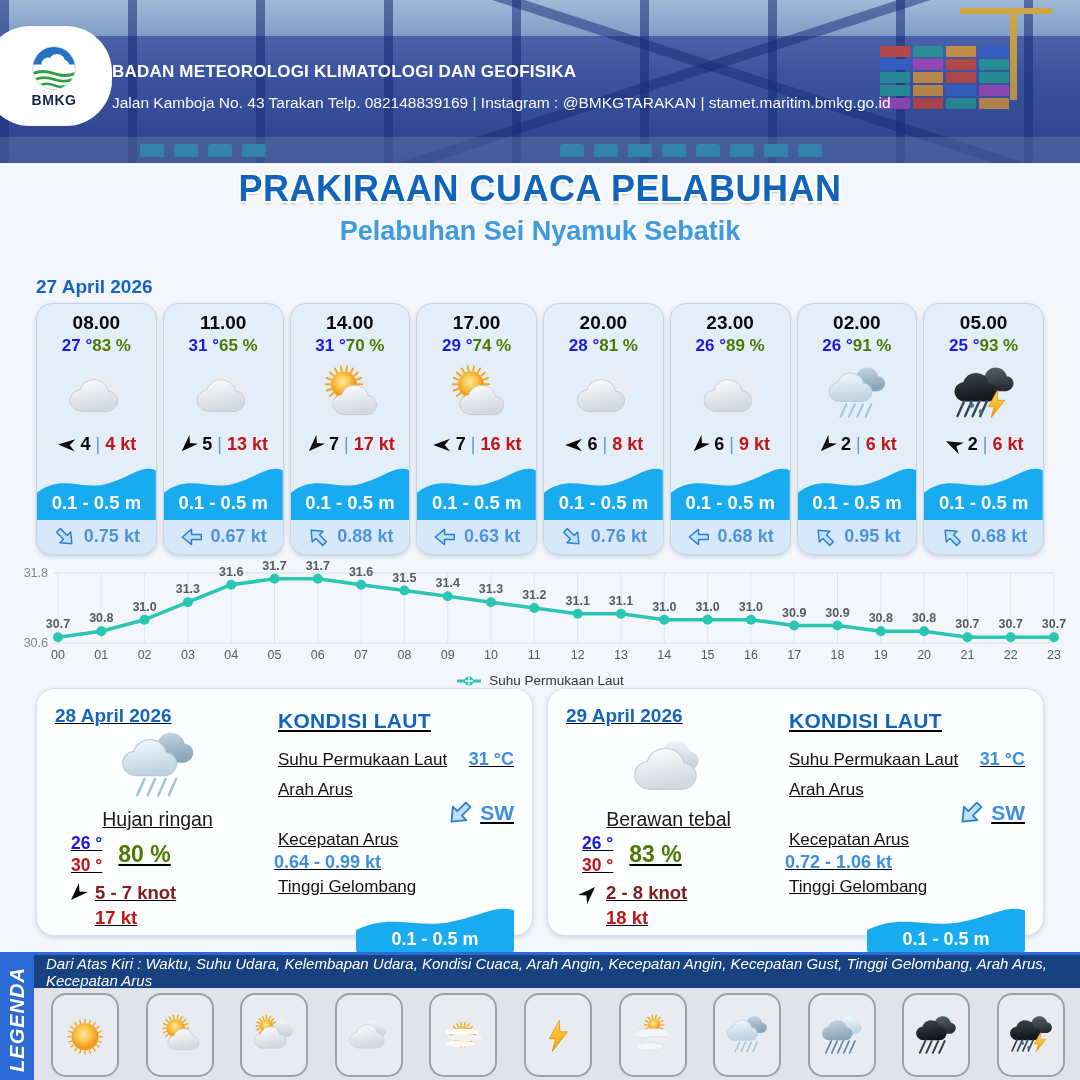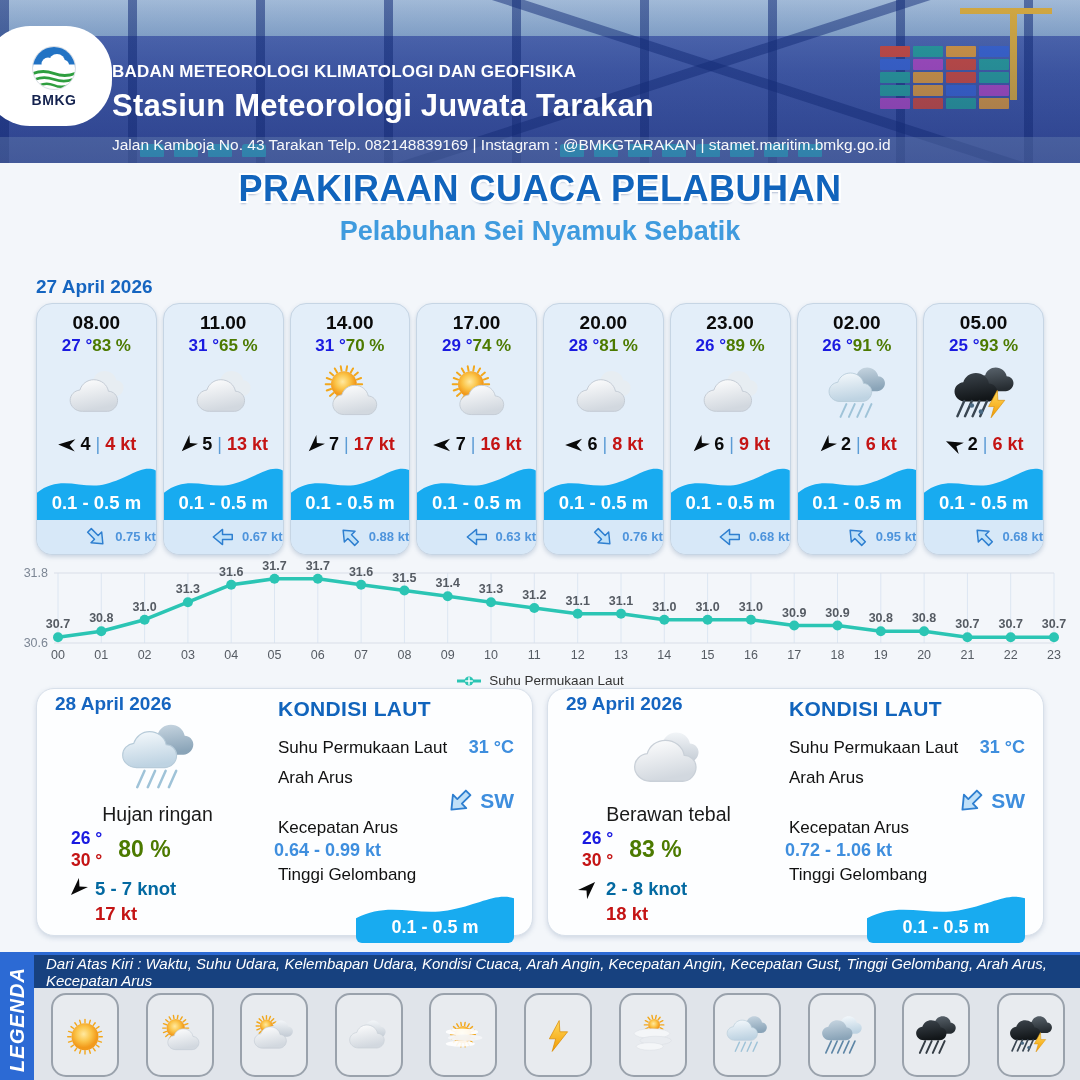--- a/index.html
+++ b/index.html
@@ -42,39 +42,39 @@
          box-shadow:0 2px 4px rgba(80,110,150,.25);overflow:hidden;position:relative;display:flex;flex-direction:column;}
   .hcard .time{text-align:center;font-size:19px;font-weight:bold;color:#0A0A0A;margin-top:8px;}
   .hcard .th-row{display:flex;justify-content:center;padding:2px 9px 0 9px;font-size:17px;font-weight:bold;}
   .t-air{color:#1A1AE0;} .t-hum{color:#4C7A00;}
   .hcard .wx{height:84px;display:flex;align-items:center;justify-content:center;}
   .hcard .wind-row{display:flex;align-items:center;justify-content:center;gap:4px;font-size:18px;font-weight:bold;height:28px;}
   .wind-num{color:#0A0A0A;} .wind-div{color:#5B9BD5;font-weight:normal;padding:0 1px;} .wind-gust{color:#C41414;}
   .hcard .wave-wrap{position:relative;margin-top:auto;height:62px;}
   .hcard .wave-wrap svg{display:block;}
   .wave-text{position:absolute;left:0;right:0;bottom:6px;text-align:center;color:#fff;font-weight:bold;font-size:18.5px;}
-  .hcard .cur-row{height:38px;background:#D7E8F8;display:flex;align-items:center;justify-content:flex-end;gap:7px;
-                  font-size:13px;font-weight:bold;color:#4E94DC;}
+  .hcard .cur-row{height:38px;background:#D7E8F8;display:flex;align-items:center;justify-content:center;gap:7px;
+                  font-size:18px;font-weight:bold;color:#4E94DC;}
   
   .chart-sec{position:absolute;left:0;top:557px;width:1080px;}
   .chart-legend{display:flex;align-items:center;justify-content:center;gap:7px;margin-top:2px;
                 font-size:13.5px;color:#333;}
   
   .daily{position:absolute;left:36px;top:688px;width:1008px;display:flex;gap:14px;}
   .dcard{flex:1;height:248px;background:#FDFEFF;border:1.5px solid #D8E0EA;border-radius:18px;
-         box-shadow:0 2px 5px rgba(80,110,150,.22);padding:4px 18px;box-sizing:border-box;display:flex;}
+         box-shadow:0 2px 5px rgba(80,110,150,.22);padding:16px 18px;box-sizing:border-box;display:flex;text-decoration:underline;}
   .dleft{width:205px;display:flex;flex-direction:column;}
   .dleft .ddate{font-size:19px;font-weight:bold;color:#1565C0;}
   .dleft .dwx{height:86px;display:flex;align-items:center;justify-content:center;}
   .dleft .dname{text-align:center;font-size:19.5px;color:#1A1A1A;margin-top:2px;}
   .dtemps{display:flex;align-items:center;gap:16px;margin-top:2px;padding-left:16px;}
   .dtt{display:flex;flex-direction:column;font-size:17.5px;font-weight:bold;line-height:1.25;}
   .dtmin{color:#1A1AE0;} .dtmax{color:#C41414;}
   .dhum{font-size:23px;font-weight:bold;color:#4C7A00;}
-  .dwind{display:flex;align-items:center;gap:7px;font-size:18.5px;font-weight:bold;color:#0369a1;margin-top:6px;padding-left:12px;}
+  .dwind{display:flex;align-items:center;gap:7px;font-size:18.5px;font-weight:bold;color:#7f1d1d;margin-top:6px;padding-left:12px;}
   .dgust{font-size:18.5px;font-weight:bold;color:#C41414;margin-top:3px;padding-left:40px;}
   .dright{flex:1;padding-left:14px;padding-top:4px;}
   .kl-title{font-size:21px;font-weight:bold;color:#1164BC;letter-spacing:.3px;margin-bottom:16px;padding-left:4px;}
   .kl-row{display:flex;justify-content:space-between;align-items:baseline;font-size:17px;color:#111;padding-left:4px;}
   .kl-val{color:#3E8EDE;font-weight:bold;font-size:18px;}
   .kl-right{display:flex;justify-content:flex-end;align-items:center;gap:5px;margin:-2px 0 2px 0;}
   .kl-sw{font-size:21px;font-weight:bold;color:#3E8EDE;}
   .kl-speed{text-align:left;color:#3E8EDE;font-weight:bold;font-size:18px;margin:2px 0 4px 0;}
   .dwave{position:relative;width:158px;height:56px;margin-left:auto;margin-top:2px;overflow:hidden;border-radius:0 0 6px 6px;}
   .dwave .wave-text{bottom:5px;font-size:18px;}
@@ -189,21 +189,20 @@
           <rect x="1" y="19.5" width="44" height="4" fill="#fff"></rect>
           <path d="M2,27 q10,-4 21,0 t21,0 v3 q-10,4 -21,0 t-21,0 Z" fill="#2E9E3F"></path>
           <path d="M4,33 q9,-3.5 19,0 t19,0 v2.8 q-9,3.5 -19,0 t-19,0 Z" fill="#2E9E3F"></path>
           <path d="M8,39 q8,-3 15,0 t15,0 v2.6 q-8,3 -15,0 t-15,0 Z" fill="#2E9E3F"></path>
         </g>
       </svg>
       <div class="bmkg-word">BMKG</div>
     </div>
     <div class="banner-text">
       <div class="agency">BADAN METEOROLOGI KLIMATOLOGI DAN GEOFISIKA</div>
-      <div class="station">Stasiun Meteorologi Juwata Tarakan</div>
       <div class="contact">Jalan Kamboja No. 43 Tarakan  Telp. 082148839169 | Instagram : @BMKGTARAKAN | stamet.maritim.bmkg.go.id</div>
     </div>
   </div>
 
   <div class="title-sec">
     <div class="main-title">PRAKIRAAN CUACA PELABUHAN</div>
     <div class="sub-title">Pelabuhan Sei Nyamuk Sebatik</div>
   </div>
   <div class="date-label">27 April 2026</div>
 

